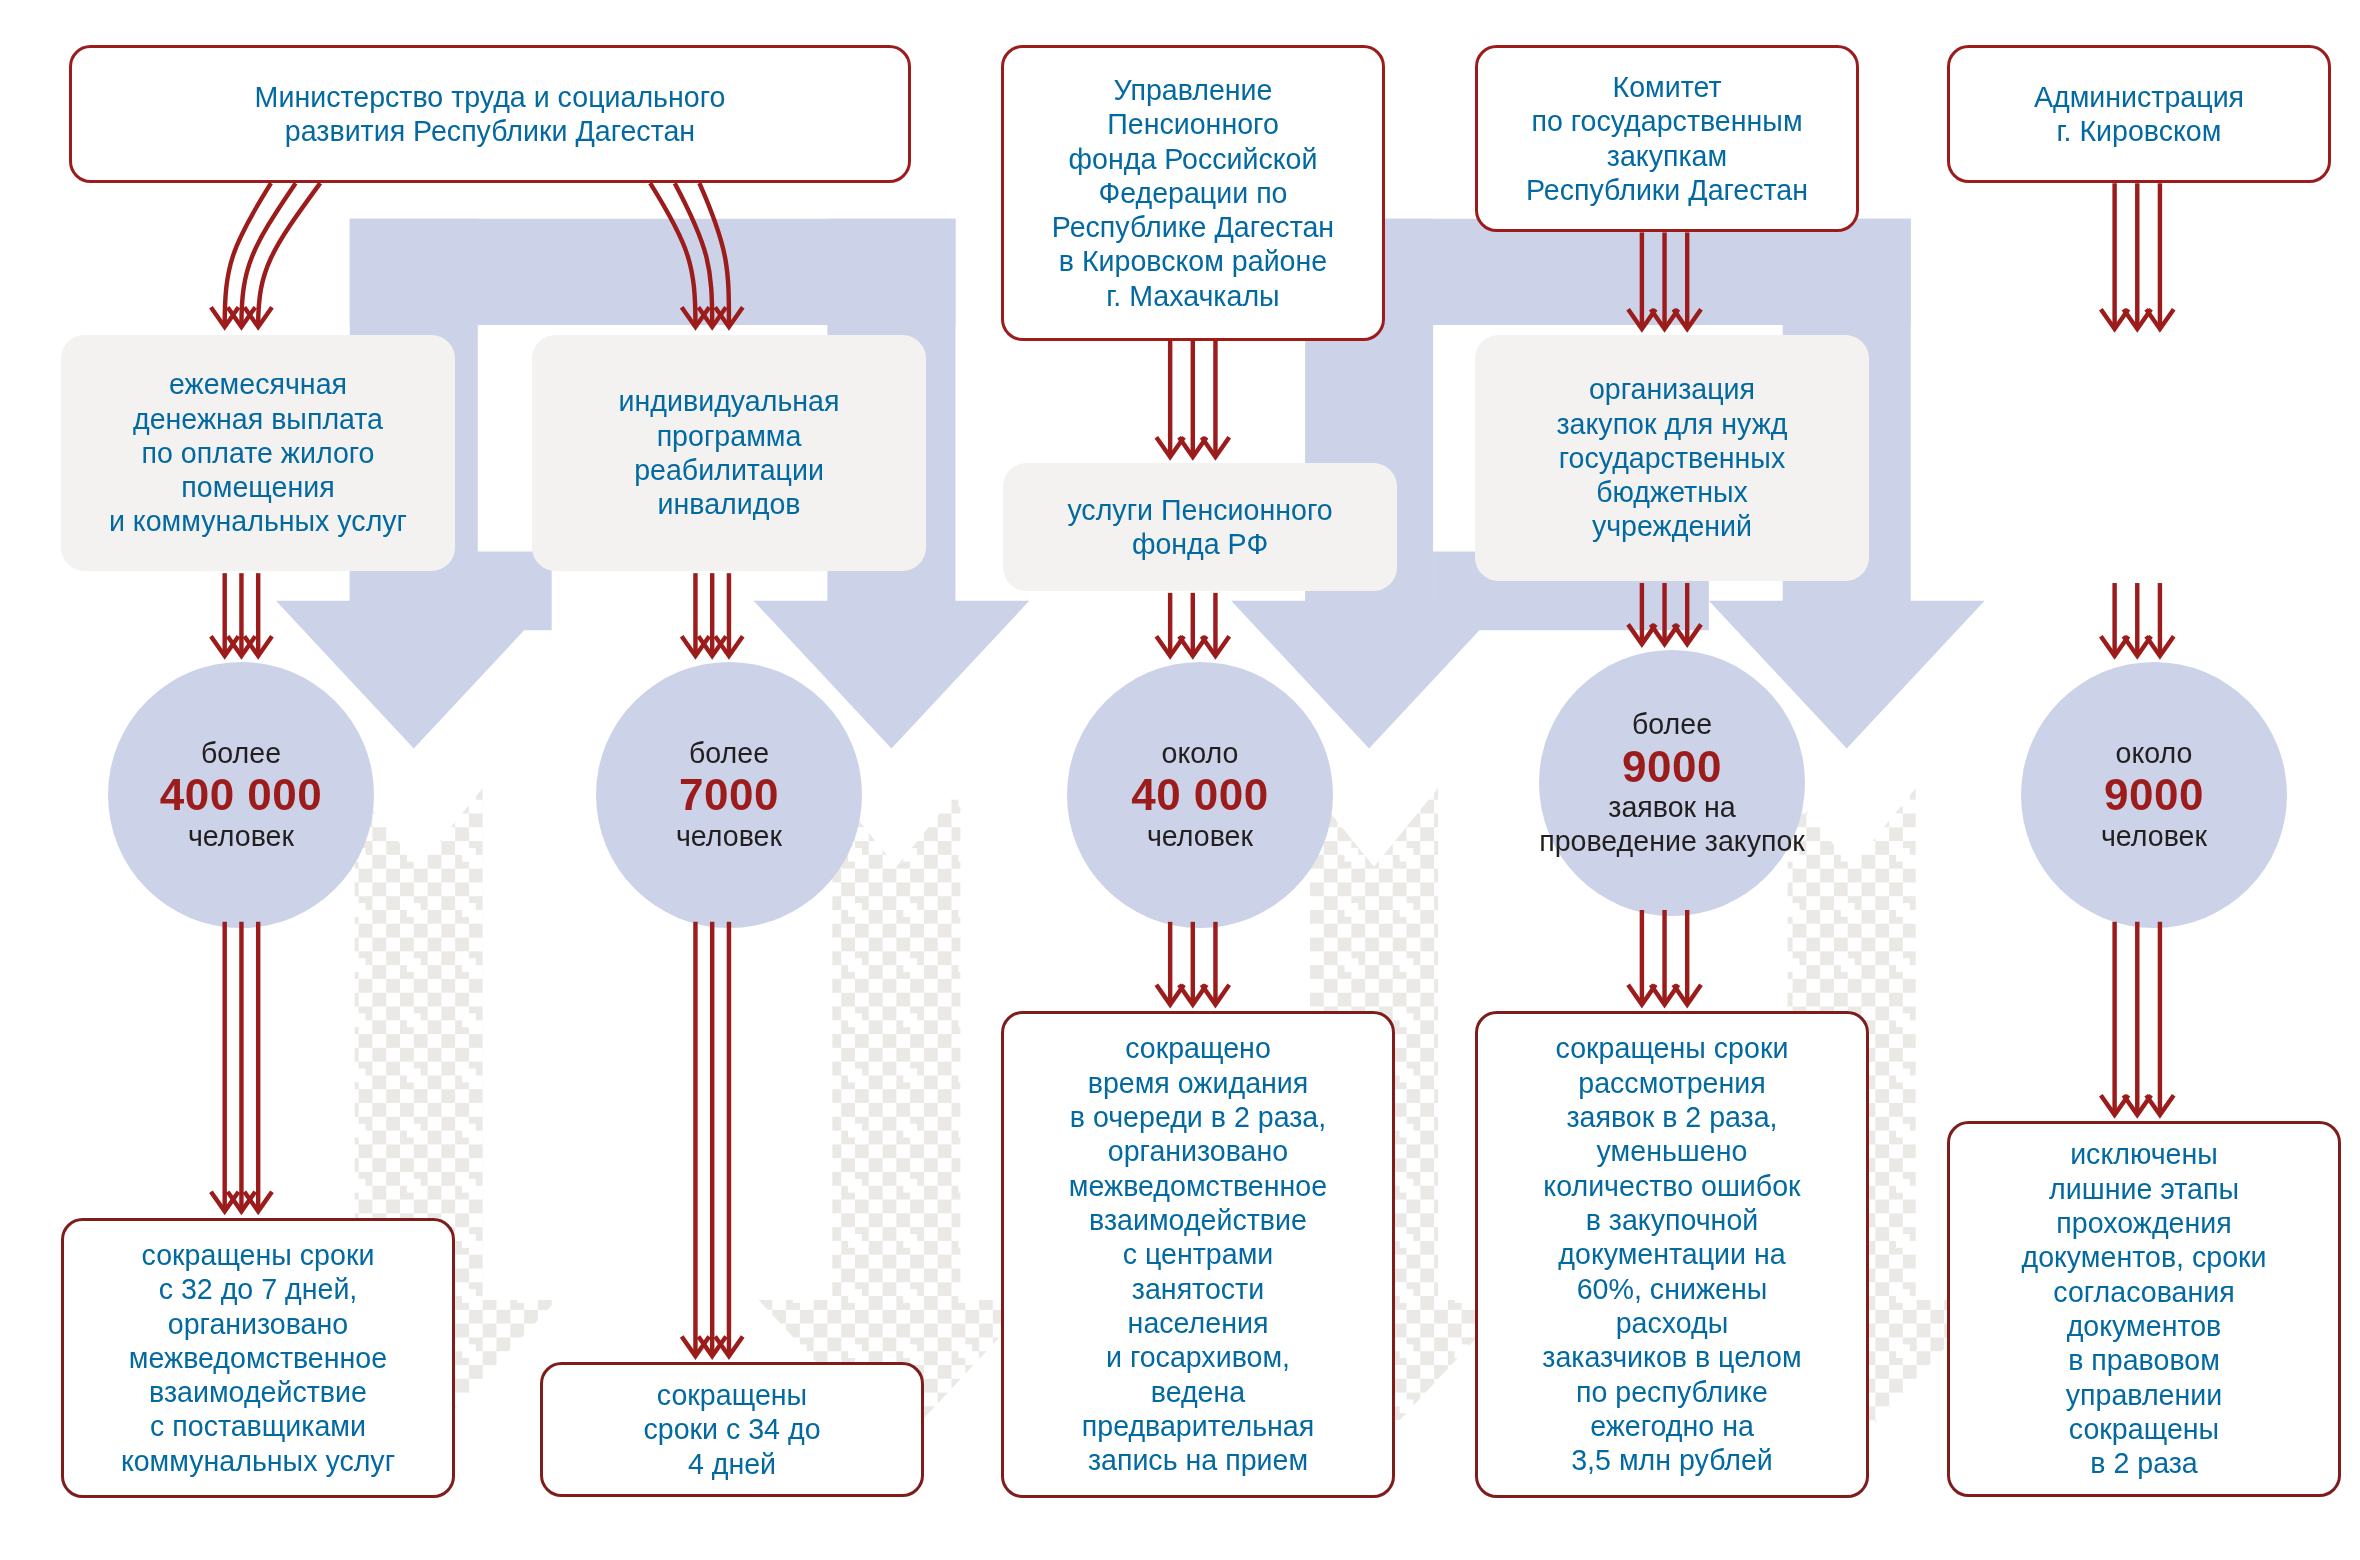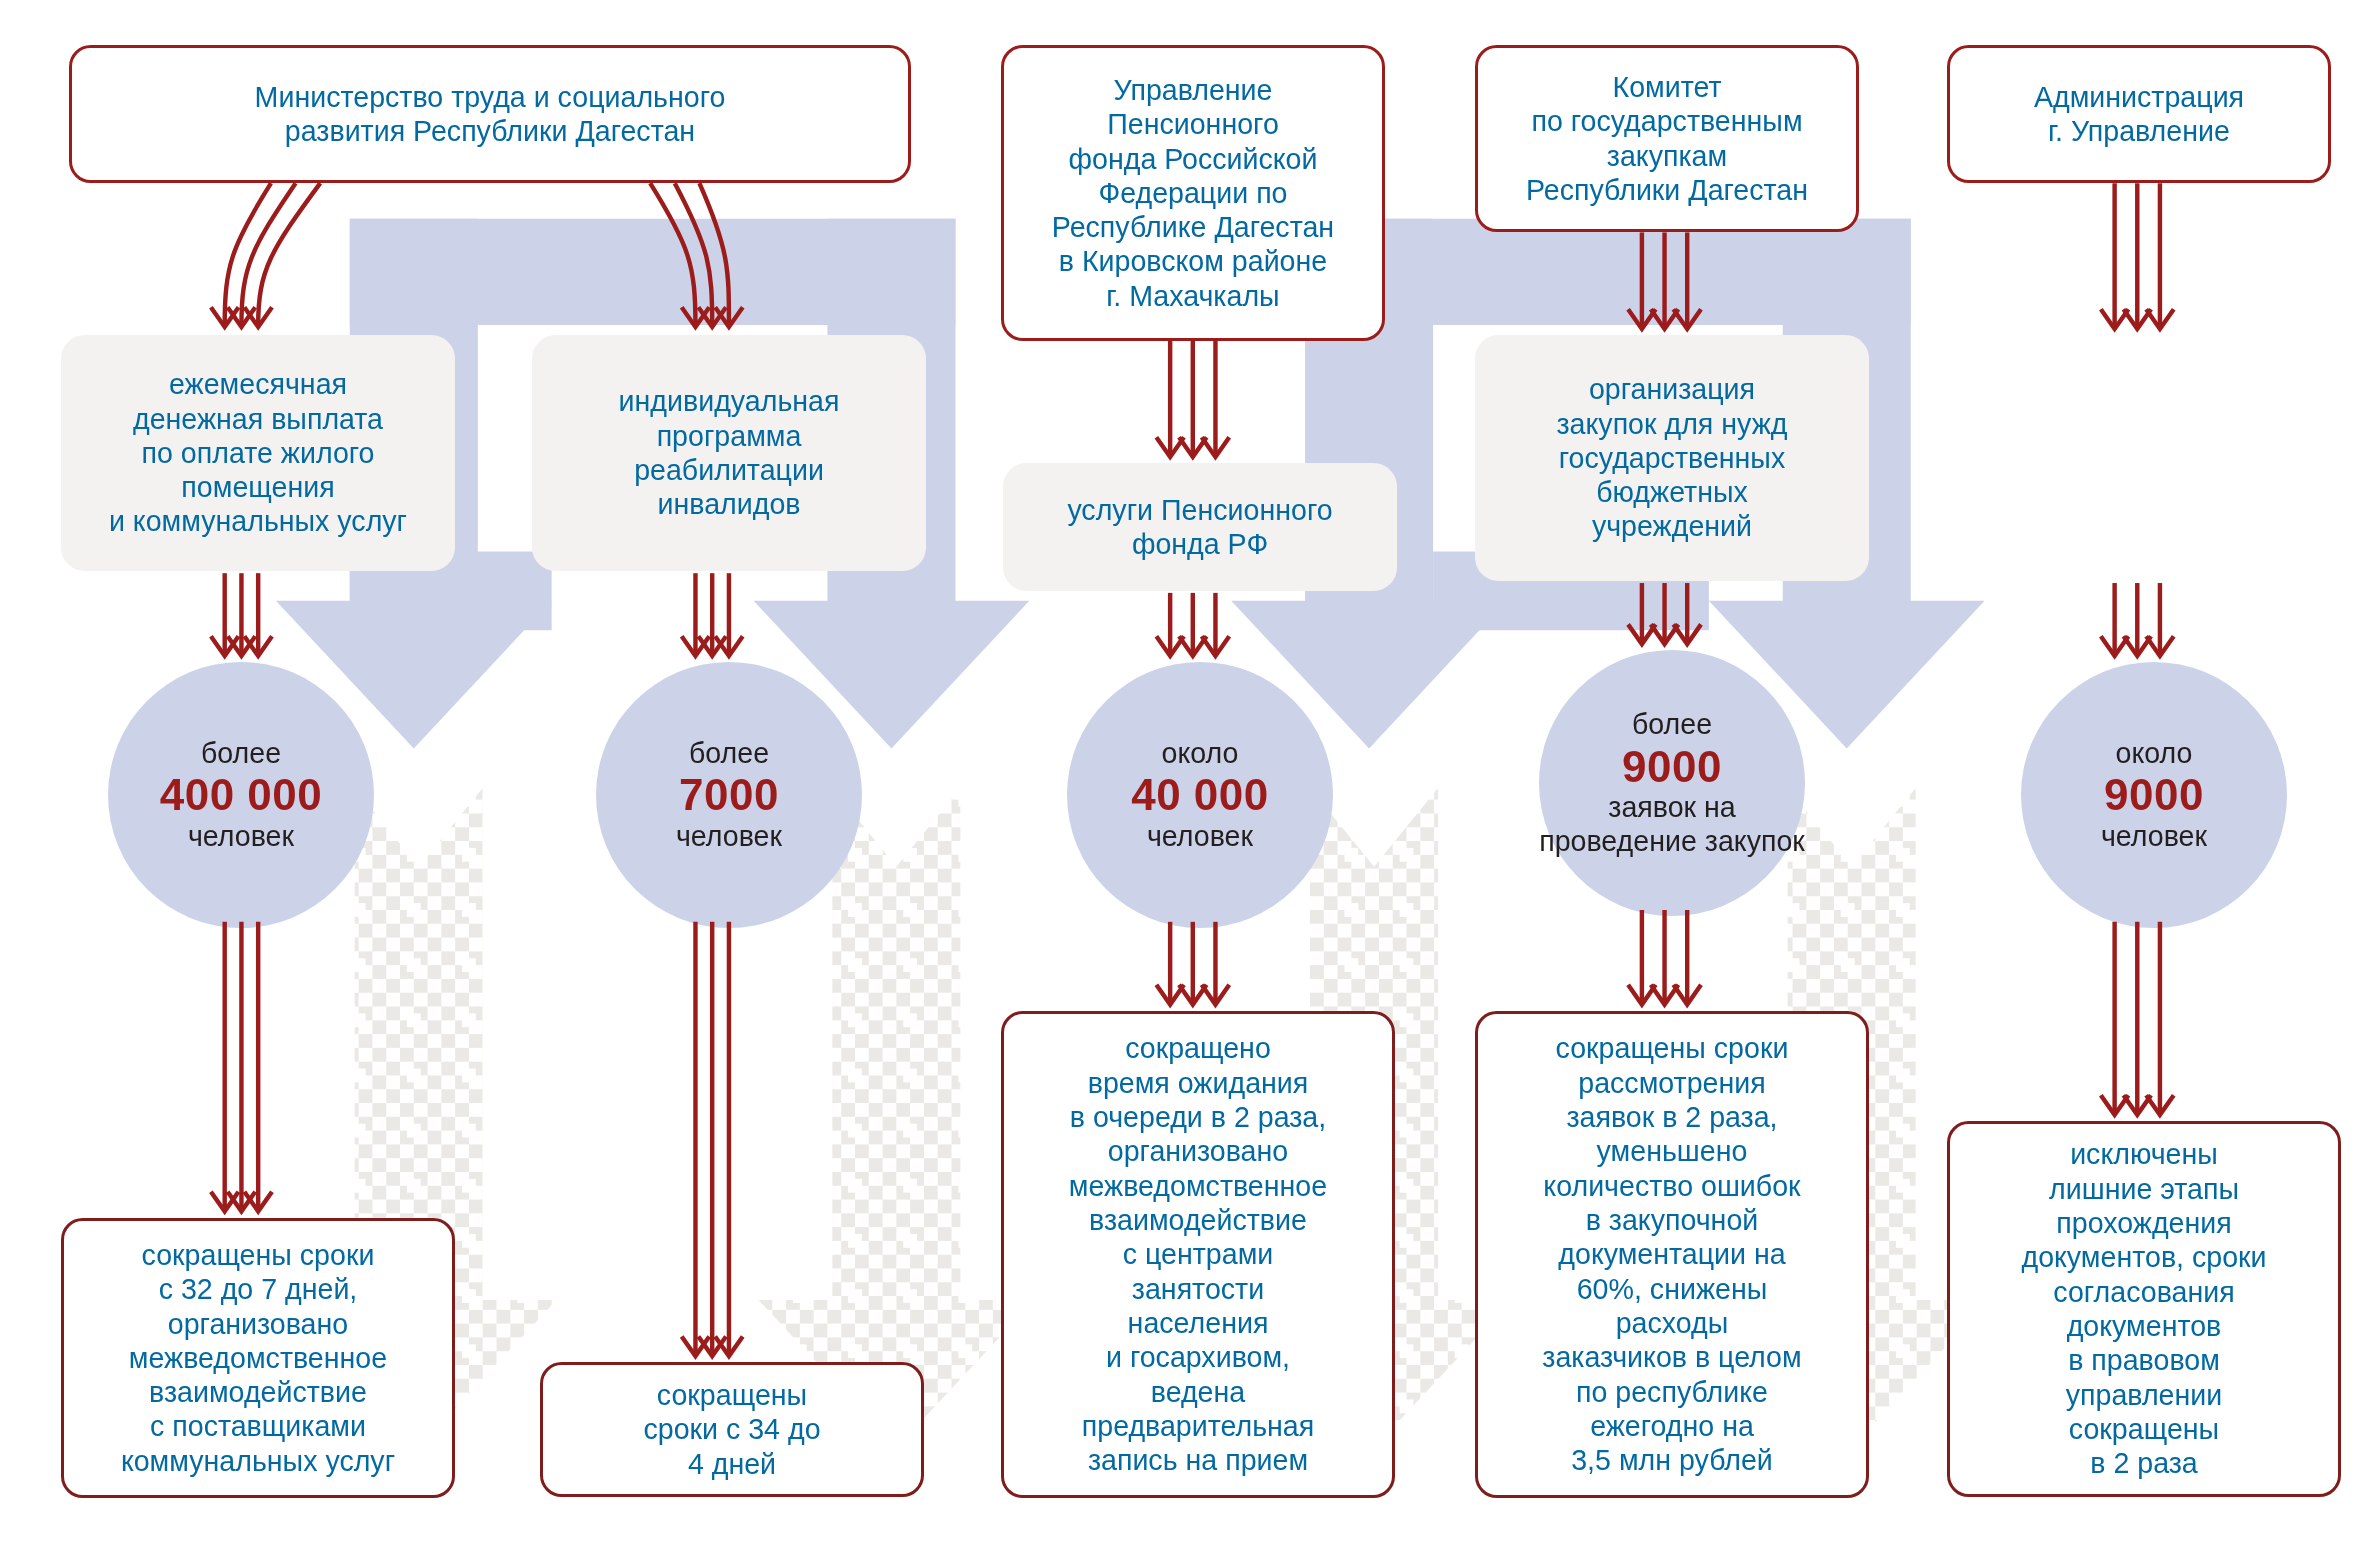--- a/index.html
+++ b/index.html
@@ -154,21 +154,21 @@
 
   <div class="node org" style="left:1475px;top:45px;width:384px;height:187px;padding:0 27px;">
     <span class="txt">Комитет
 по государственным
 закупкам
 Республики Дагестан</span>
   </div>
 
   <div class="node org" style="left:1947px;top:45px;width:384px;height:138px;padding:0 13.8px;">
     <span class="txt">Администрация
-г. Управление</span>
+г. Кировском</span>
   </div>
 
   <div class="node service" style="left:61px;top:335px;width:394px;height:236px;padding:0 22px;">
     <span class="txt">ежемесячная
 денежная выплата
 по оплате жилого
 помещения
 и коммунальных услуг</span>
   </div>
 

